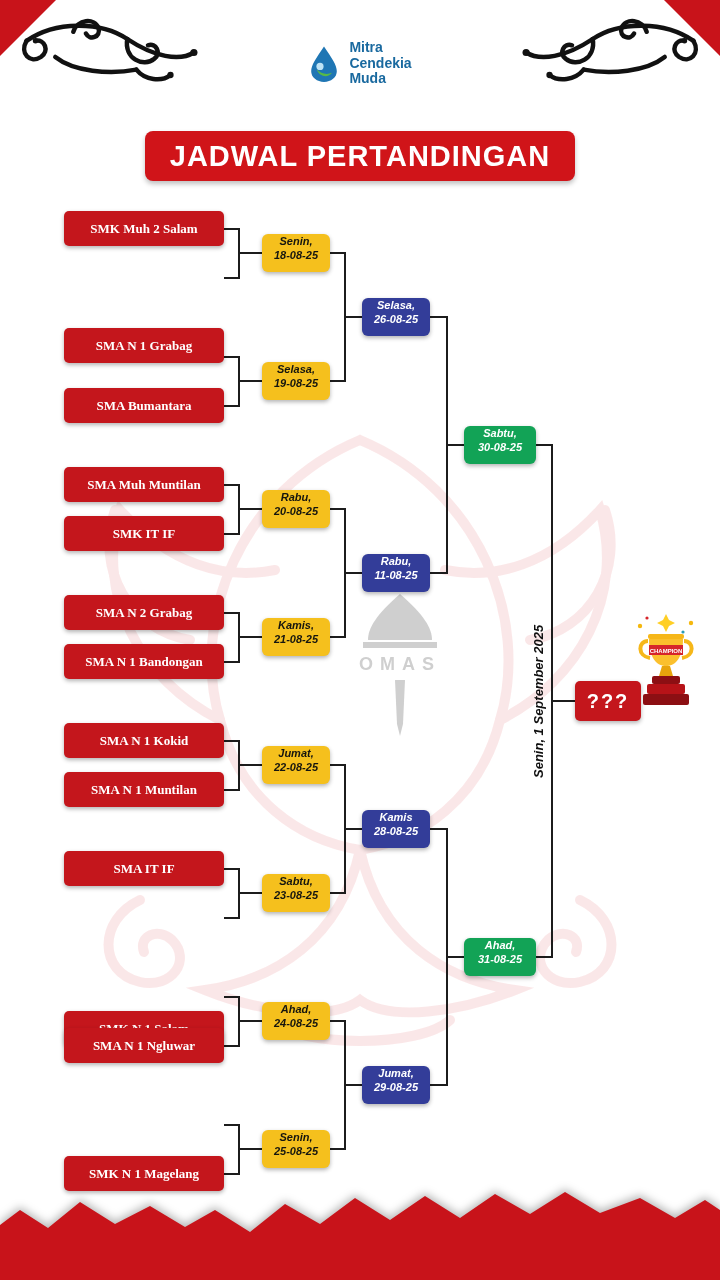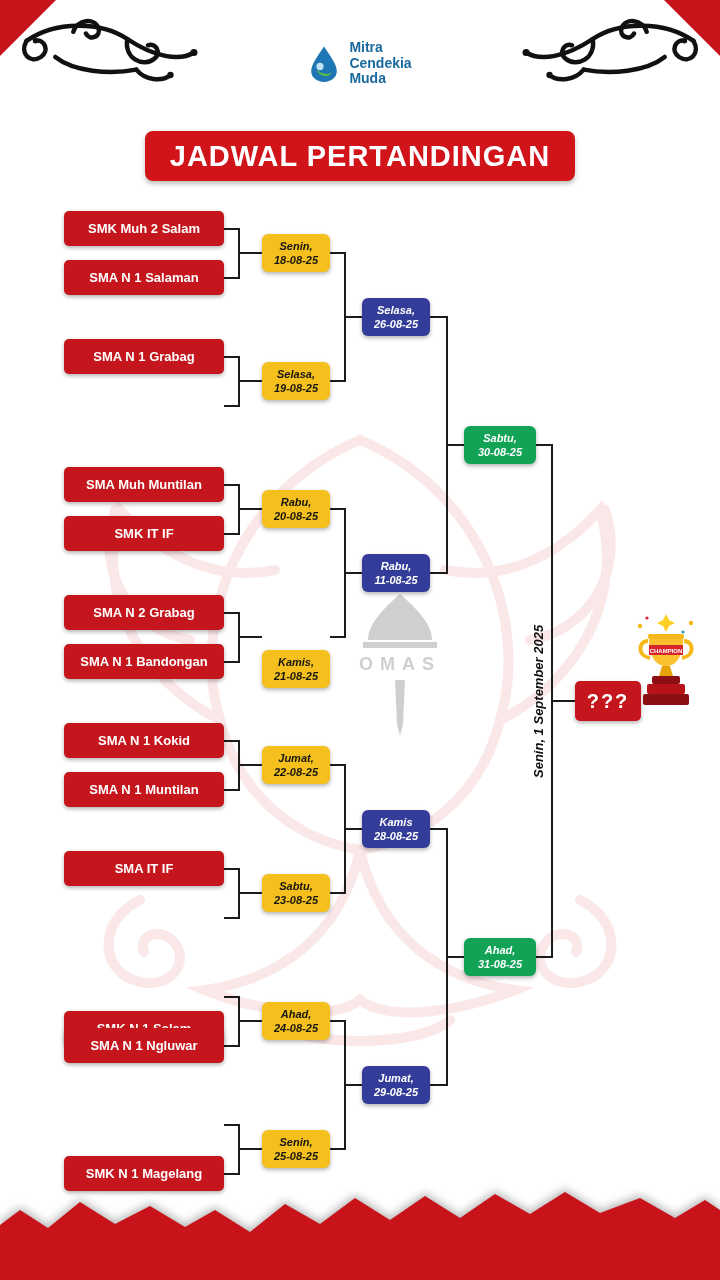--- a/index.html
+++ b/index.html
@@ -27,23 +27,23 @@
   .banner { position:absolute; left:145px; top:131px; width:430px; height:50px;
             background:#d01419; color:#fff; border-radius:8px; z-index:2;
             display:flex; align-items:center; justify-content:center;
             font-size:29px; font-weight:bold; letter-spacing:1px;
             box-shadow:0 3px 5px rgba(0,0,0,.25); }
   
   .team { position:absolute; left:64px; width:160px; height:35px; z-index:2;
           background:#c4161c; color:#fff; border-radius:5px;
           display:flex; align-items:center; justify-content:center;
           font-size:13px; font-weight:600; text-align:center;
-          box-shadow:0 2px 4px rgba(0,0,0,.3); }
+          box-shadow:0 2px 4px rgba(0,0,0,.3);font-family:Liberation Serif, serif; }
   .match { position:absolute; width:68px; height:38px; z-index:2; border-radius:6px;
-           display:flex; flex-direction:column; align-items:center; justify-content:center;
+           display:flex; flex-direction:column; align-items:center; 
            font-style:italic; font-size:11px; font-weight:bold; line-height:1.3;
            box-shadow:0 2px 4px rgba(0,0,0,.3); }
   .r1 { left:262px; background:#f5c01d; color:#15150f; }
   .r2 { left:362px; background:#333d99; color:#ffffff; }
   .sf { left:464px; width:72px; background:#12a356; color:#ffffff; }
   .line { position:absolute; background:#1c1c1c; z-index:1; }
   .final-label { position:absolute; left:527px; top:565px; width:22px; height:272px; z-index:2;
                  writing-mode:vertical-rl; transform:rotate(180deg);
                  display:flex; align-items:center; justify-content:center;
                  font-style:italic; font-weight:bold; font-size:13px; color:#101010; white-space:nowrap; }
@@ -127,22 +127,22 @@
       <div>Cendekia</div>
       <div>Muda</div>
     </div>
   </div>
 
   <div class="banner">
     <span>JADWAL PERTANDINGAN</span>
   </div>
 
   <div class="team" style="top:211px">SMK Muh 2 Salam</div>
-  <div class="team" style="top:260px">SMA N 1 Salaman</div>
-  <div class="team" style="top:339px">SMA N 1 Grabag</div>
+  <div class="team" style="top:328px">SMA N 1 Grabag</div>
+  <div class="team" style="top:388px">SMA Bumantara</div>
   <div class="team" style="top:467px">SMA Muh Muntilan</div>
   <div class="team" style="top:516px">SMK IT IF</div>
   <div class="team" style="top:595px">SMA N 2 Grabag</div>
   <div class="team" style="top:644px">SMA N 1 Bandongan</div>
   <div class="team" style="top:723px">SMA N 1 Kokid</div>
   <div class="team" style="top:772px">SMA N 1 Muntilan</div>
   <div class="team" style="top:851px">SMA IT IF</div>
   <div class="team" style="top:1011px">SMK N 1 Salam</div>
   <div class="team" style="top:1028px">SMA N 1 Ngluwar</div>
   <div class="team" style="top:1156px">SMK N 1 Magelang</div>
@@ -152,21 +152,21 @@
     <span>18-08-25</span>
   </div>
   <div class="match r1" style="top:362px">
     <span>Selasa,</span>
     <span>19-08-25</span>
   </div>
   <div class="match r1" style="top:490px">
     <span>Rabu,</span>
     <span>20-08-25</span>
   </div>
-  <div class="match r1" style="top:650px">
+  <div class="match r1" style="top:618px">
     <span>Kamis,</span>
     <span>21-08-25</span>
   </div>
   <div class="match r1" style="top:746px">
     <span>Jumat,</span>
     <span>22-08-25</span>
   </div>
   <div class="match r1" style="top:874px">
     <span>Sabtu,</span>
     <span>23-08-25</span>

